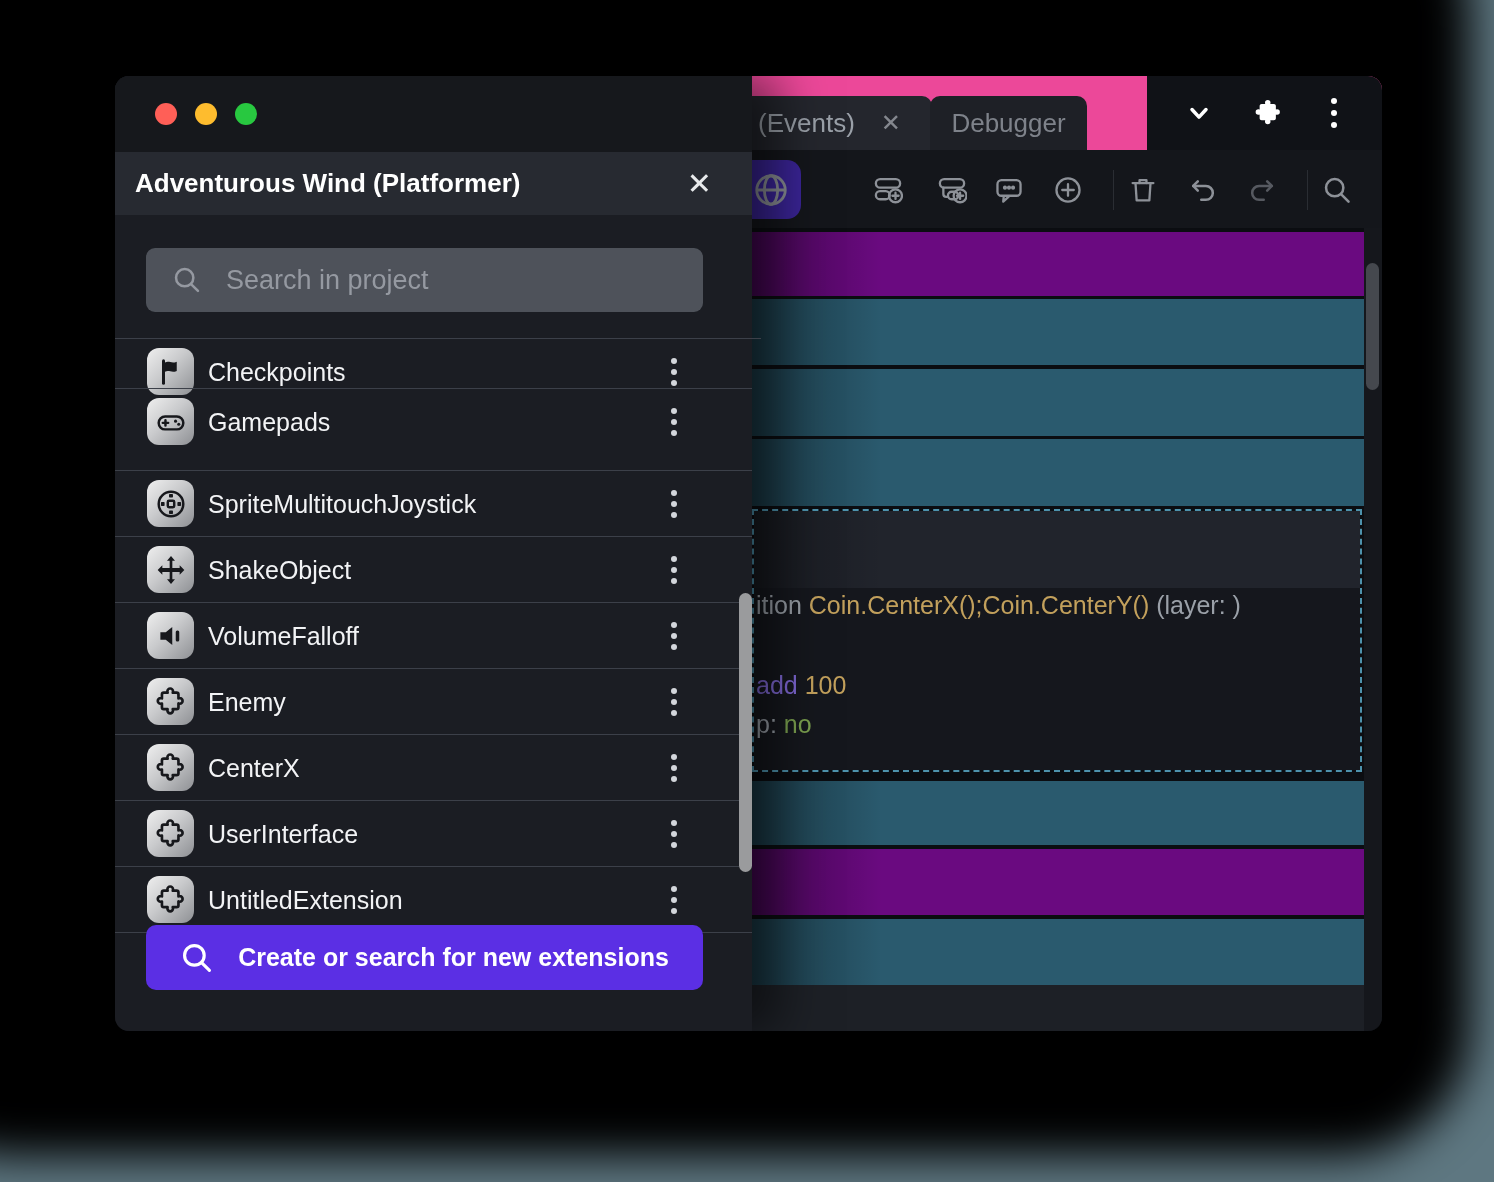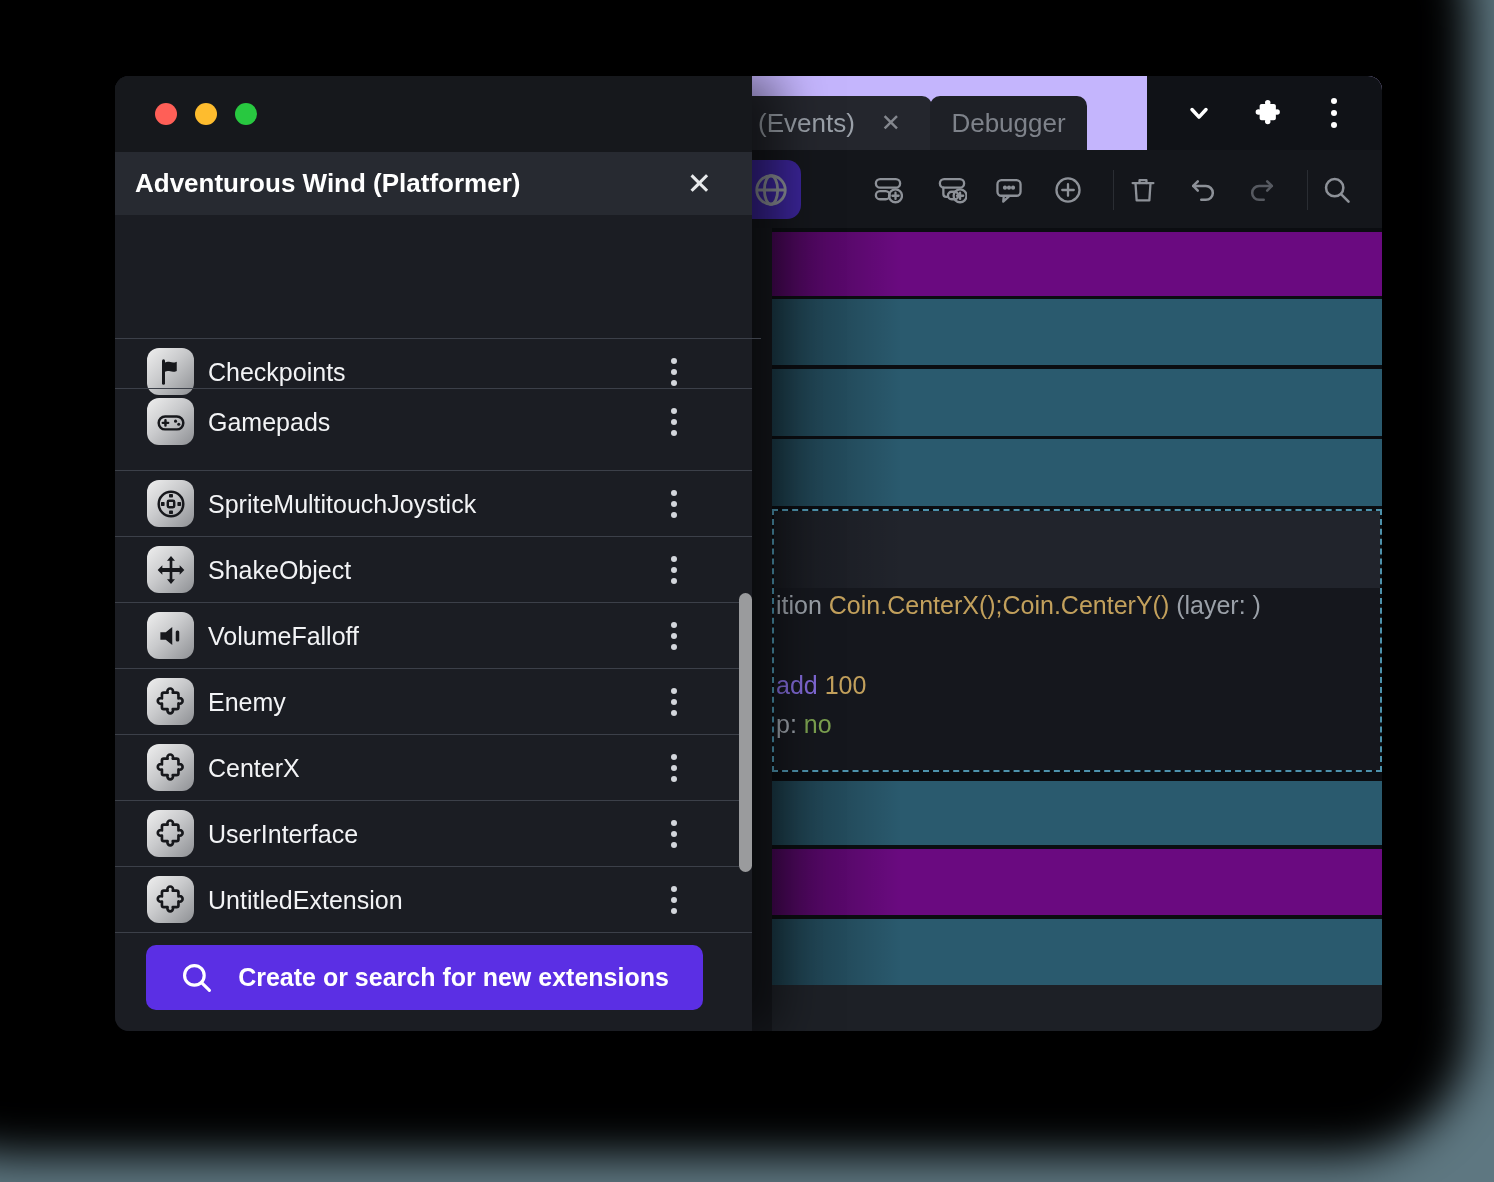--- a/index.html
+++ b/index.html
@@ -3,32 +3,32 @@
 <meta charset="utf-8">
 <style>
   html,body{margin:0;padding:0;}
   body{background:#5e7781;font-family:"Liberation Sans",sans-serif;}
   .stage{position:relative;width:1494px;height:1182px;overflow:hidden;}
   .blanket{position:absolute;left:-120px;top:-120px;right:24px;bottom:26px;background:#000;border-radius:130px;filter:blur(22px);}
   
   .window{position:absolute;left:115px;top:76px;width:1267px;height:955px;background:#15171c;border-radius:14px;overflow:hidden;}
   
   .right{position:absolute;left:637px;top:0;width:630px;height:955px;}
-  .tabbar{position:absolute;left:0;top:0;width:630px;height:74px;background:#c4b5fd;}
+  .tabbar{position:absolute;left:0;top:0;width:630px;height:74px;background:#ec4899;}
   .tab{position:absolute;top:20px;height:54px;display:flex;align-items:center;color:#9aa0a8;font-size:26px;}
   .tab.active{left:0;width:174px;background:#24262d;border-radius:0 10px 0 0;padding-left:6px;}
   .tab.inactive{left:178px;width:157px;background:#1e2026;border-radius:10px 10px 0 0;justify-content:center;color:#7e828a;}
   .tab-close{margin-left:26px;color:#84878e;font-size:24px;}
   .tab-cluster{position:absolute;left:395px;top:0;width:235px;height:74px;background:#101217;display:flex;align-items:center;justify-content:space-around;padding:0 18px;box-sizing:border-box;}
   .toolbar{position:absolute;left:0;top:74px;width:630px;height:78px;background:#14161b;}
   .tb-globe-btn{position:absolute;left:0;top:10px;width:49px;height:59px;background:#3a2496;border-radius:0 14px 14px 0;overflow:hidden;}
   .tb-icon{position:absolute;top:25px;width:30px;height:30px;color:#8d9198;}
   .tb-icon.dim{color:#565960;}
   .tb-div{position:absolute;top:20px;width:1px;height:40px;background:#2a2d33;}
-  .events{position:absolute;left:0;top:152px;width:630px;height:803px;background:#0b0d11;margin-left:20px;}
+  .events{position:absolute;left:0;top:152px;width:630px;height:803px;background:#0b0d11;}
   .evrow{position:absolute;left:0;width:612px;}
   .evrow.purple{background:linear-gradient(90deg,rgba(0,0,0,.38),rgba(0,0,0,0) 130px),#6a0a80;}
   .evrow.teal{background:linear-gradient(90deg,rgba(0,0,0,.38),rgba(0,0,0,0) 130px),#2a5a6e;}
   .selected-event{position:absolute;left:0;top:281px;width:606px;height:259px;border:2px dashed #4d92ac;}
   .sel-cond{position:absolute;left:0;top:0;width:100%;height:77px;background:linear-gradient(90deg,rgba(0,0,0,.3),rgba(0,0,0,0) 130px),#21242c;}
   .sel-act{position:absolute;left:0;top:77px;width:100%;height:182px;background:#15171d;}
   .codeline{position:absolute;left:2px;font-size:25px;color:#9aa0a8;white-space:pre;}
   .c-expr{color:#c2a05c;}
   .c-key{color:#7f68d4;}
   .c-bool{color:#7ba04f;}
@@ -45,21 +45,21 @@
   .searchbox{position:absolute;left:31px;top:172px;width:557px;height:64px;background:#4e525a;border-radius:9px;display:flex;align-items:center;}
   .searchbox svg{margin-left:26px;color:#9599a1;}
   .searchbox input{background:transparent;border:none;outline:none;margin-left:22px;font-size:27px;color:#d7dade;width:430px;font-family:"Liberation Sans",sans-serif;}
   .searchbox input::placeholder{color:#9599a1;opacity:1;}
   .ext-row{position:absolute;left:0;width:637px;height:66px;border-top:1px solid #3c4049;}
   .ext-row .tile{position:absolute;left:32px;top:9px;width:47px;height:47px;border-radius:12px;background:linear-gradient(135deg,#efefef 0%,#c9cacc 45%,#8e9094 100%);display:flex;align-items:center;justify-content:center;color:#17181c;}
   .ext-label{position:absolute;left:93px;top:0;height:66px;display:flex;align-items:center;font-size:25px;font-weight:500;color:#f2f3f5;}
   .kebab{position:absolute;left:549px;top:12px;width:20px;height:42px;display:flex;flex-direction:column;align-items:center;justify-content:center;gap:5px;}
   .kebab i{width:6px;height:6px;border-radius:50%;background:#d3d6db;}
   .last-div{position:absolute;left:0;top:856px;width:637px;height:1px;background:#3c4049;}
-  .create-btn{position:absolute;left:31px;top:869px;width:557px;height:65px;background:#5b2fe4;border:none;border-radius:10px;display:flex;align-items:center;justify-content:center;gap:24px;color:#fff;font-size:25px;font-weight:700;font-family:"Liberation Sans",sans-serif;}
+  .create-btn{position:absolute;left:31px;top:849px;width:557px;height:65px;background:#5b2fe4;border:none;border-radius:10px;display:flex;align-items:center;justify-content:center;gap:24px;color:#fff;font-size:25px;font-weight:700;font-family:"Liberation Sans",sans-serif;}
   .drawer-thumb{position:absolute;left:624px;top:517px;width:13px;height:279px;background:#9a9b9d;border-radius:7px;}
   svg{display:block;}
 </style>
 </head>
 <body>
 
 <div class="stage">
   <div class="blanket"></div>
 
   <div class="window">
@@ -191,20 +191,27 @@
         <span class="tl" style="left:40px;background:#ff5f57;"></span>
         <span class="tl" style="left:80px;background:#febc2e;"></span>
         <span class="tl" style="left:120px;background:#28c840;"></span>
       </div>
 
       <div class="dheader">
         <span class="dtitle">Adventurous Wind (Platformer)</span>
         <span class="dclose">✕</span>
       </div>
 
+      <div class="searchbox">
+        <svg width="30" height="30" viewBox="0 0 26 26" fill="none" stroke="currentColor" stroke-width="2.2" stroke-linecap="round">
+            <circle cx="11" cy="11" r="7.5"></circle>
+            <path d="M16.5 16.5 22.5 22.5"></path>
+          </svg>
+        <input value="" placeholder="Search in project" style="">
+      </div>
 
       <div class="ext-row" style="top:262px;padding-left:9px;">
         <span class="tile">
           <svg width="30" height="30" viewBox="0 0 24 24">
               <path d="M6 3v18" stroke="currentColor" stroke-width="2.4" stroke-linecap="round" fill="none"></path>
               <path d="M7.2 4.4c3.2-1.9 5 1.2 9.4-.7v7.4c-4.4 1.9-6.2-1.2-9.4.7z" fill="currentColor"></path>
             </svg>
         </span>
         <span class="ext-label">Checkpoints</span>
         <span class="kebab">

